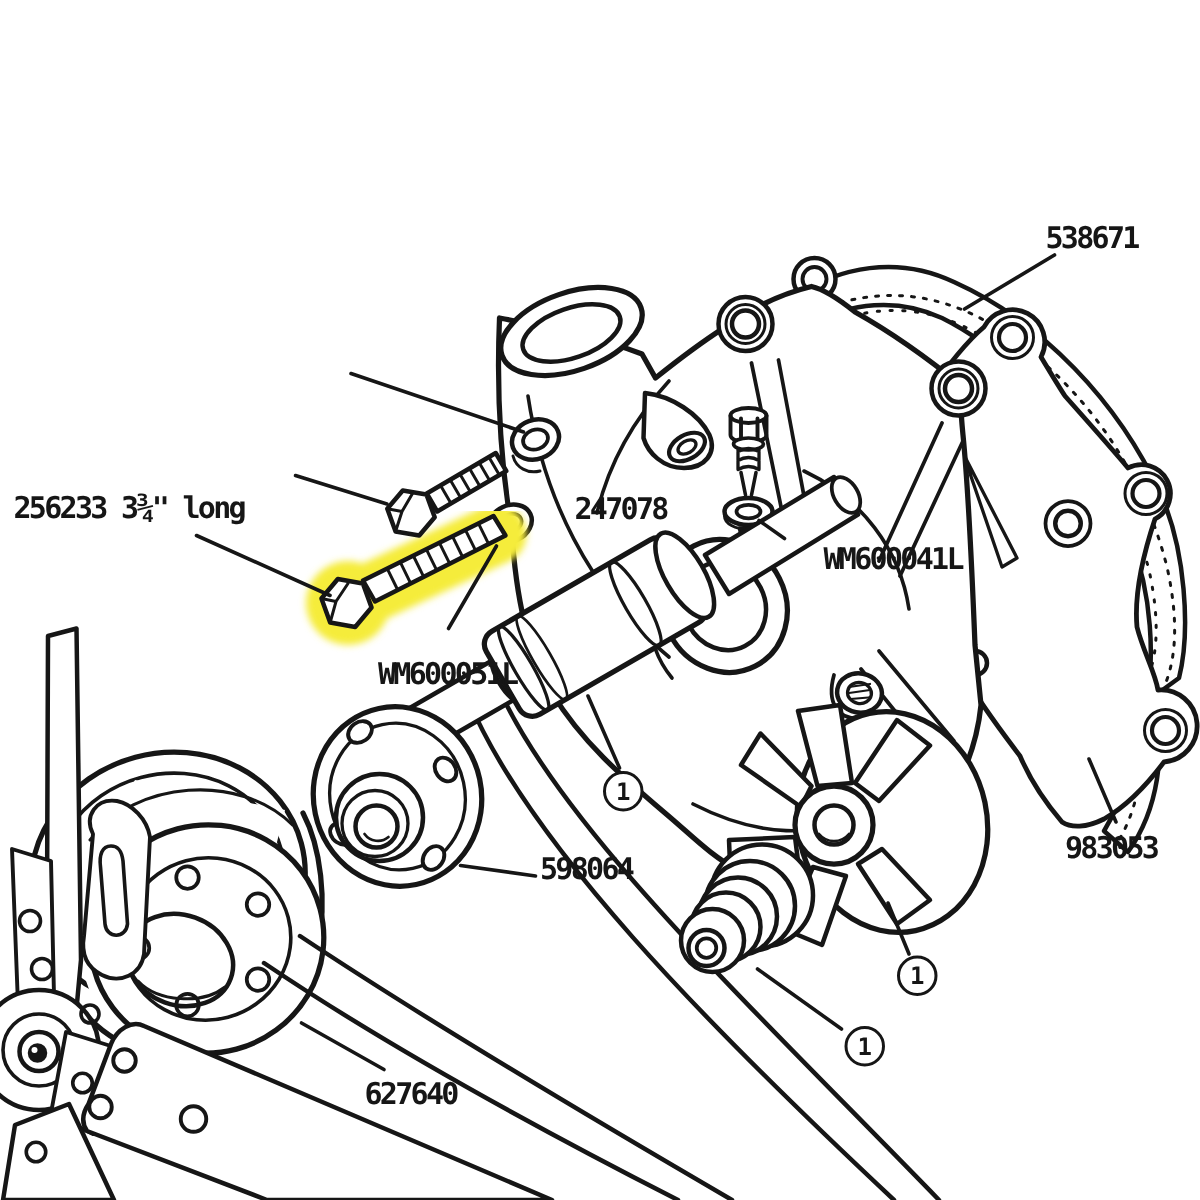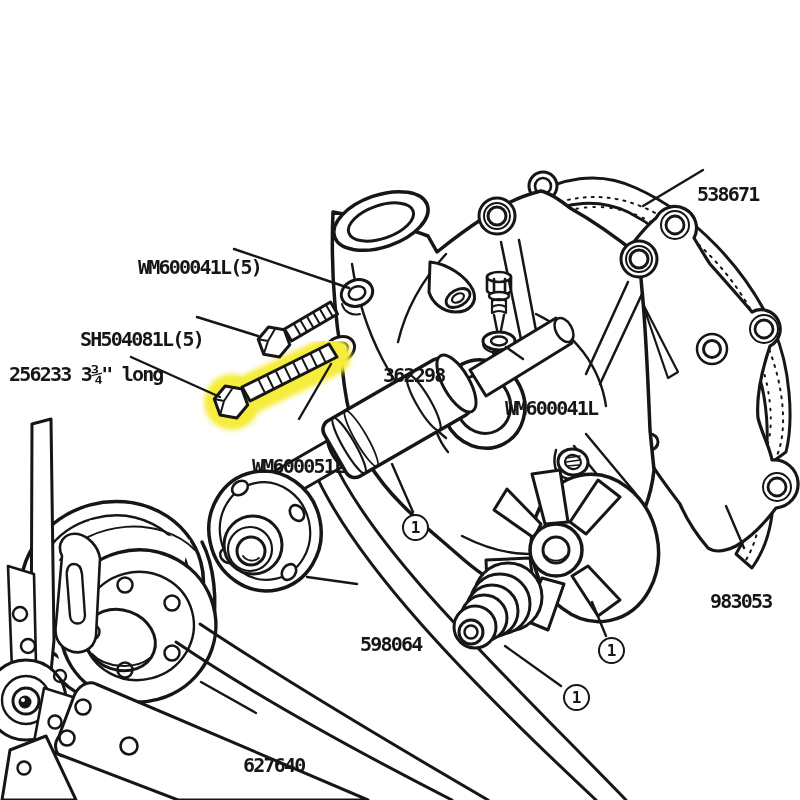--- a/index.html
+++ b/index.html
@@ -1,20 +1,20 @@
 <!DOCTYPE html>
 <html><head>
 <meta charset="utf-8">
 <style>
   html,body{margin:0;padding:0;background:#fff;}
   .stage{position:relative;width:800px;height:800px;background:#fff;overflow:hidden;
          font-family:"DejaVu Sans Mono", monospace;}
   .stage svg{position:absolute;left:0;top:0;}
   .lbl{position:absolute;font:700 20px "DejaVu Sans Mono", monospace;letter-spacing:-1.8px;
-       color:#161616;white-space:nowrap;line-height:1.05;margin-top:36px;}
+       color:#161616;white-space:nowrap;line-height:1.05;}
   .marker{position:absolute;width:27px;height:27px;border:2.5px solid #161616;border-radius:50%;
        background:#fff;box-sizing:border-box;display:flex;align-items:center;justify-content:center;
        font:700 16px "DejaVu Sans Mono", monospace;color:#161616;}
 </style>
 </head>
 <body>
 
 <div class="stage">
 
 <svg width="800" height="800" viewBox="0 0 800 800" fill="none" stroke="#161616" stroke-linecap="round" stroke-linejoin="round">
@@ -253,28 +253,26 @@
     <path d="M 299,419 L 331,364"></path>
     <path d="M 307,577 L 357,584"></path>
     <path d="M 726,506 L 744,548"></path>
     <path d="M 201,682 L 256,713"></path>
     <path d="M 392,464 L 413,512"></path>
     <path d="M 592,602 L 606,636"></path>
     <path d="M 505,646 L 561,686"></path>
   </g>
 </svg>
 
-<div class="lbl" style="left:138px;top:221px">WM600041L(5)</div>
-<div class="lbl" style="left:80px;top:293px">SH504081L(5)</div>
 <div class="lbl" style="left:9px;top:328px">256233 3¾" long</div>
-<div class="lbl" style="left:383px;top:329px">362298</div>
-<div class="lbl" style="left:505px;top:362px">WM600041L</div>
-<div class="lbl" style="left:252px;top:420px">WM600051L</div>
+<div class="lbl" style="left:383px;top:329px">247078</div>
+<div class="lbl" style="left:549px;top:362px">WM600041L</div>
+<div class="lbl" style="left:252px;top:439px">WM600051L</div>
 <div class="lbl" style="left:697px;top:148px">538671</div>
-<div class="lbl" style="left:360px;top:598px">598064</div>
+<div class="lbl" style="left:360px;top:569px">598064</div>
 <div class="lbl" style="left:710px;top:555px">983053</div>
 <div class="lbl" style="left:243px;top:719px">627640</div>
 
 <div class="marker" style="left:402px;top:514px">1</div>
 <div class="marker" style="left:598px;top:637px">1</div>
 <div class="marker" style="left:563px;top:684px">1</div>
 
 </div>
 
 </body></html>

